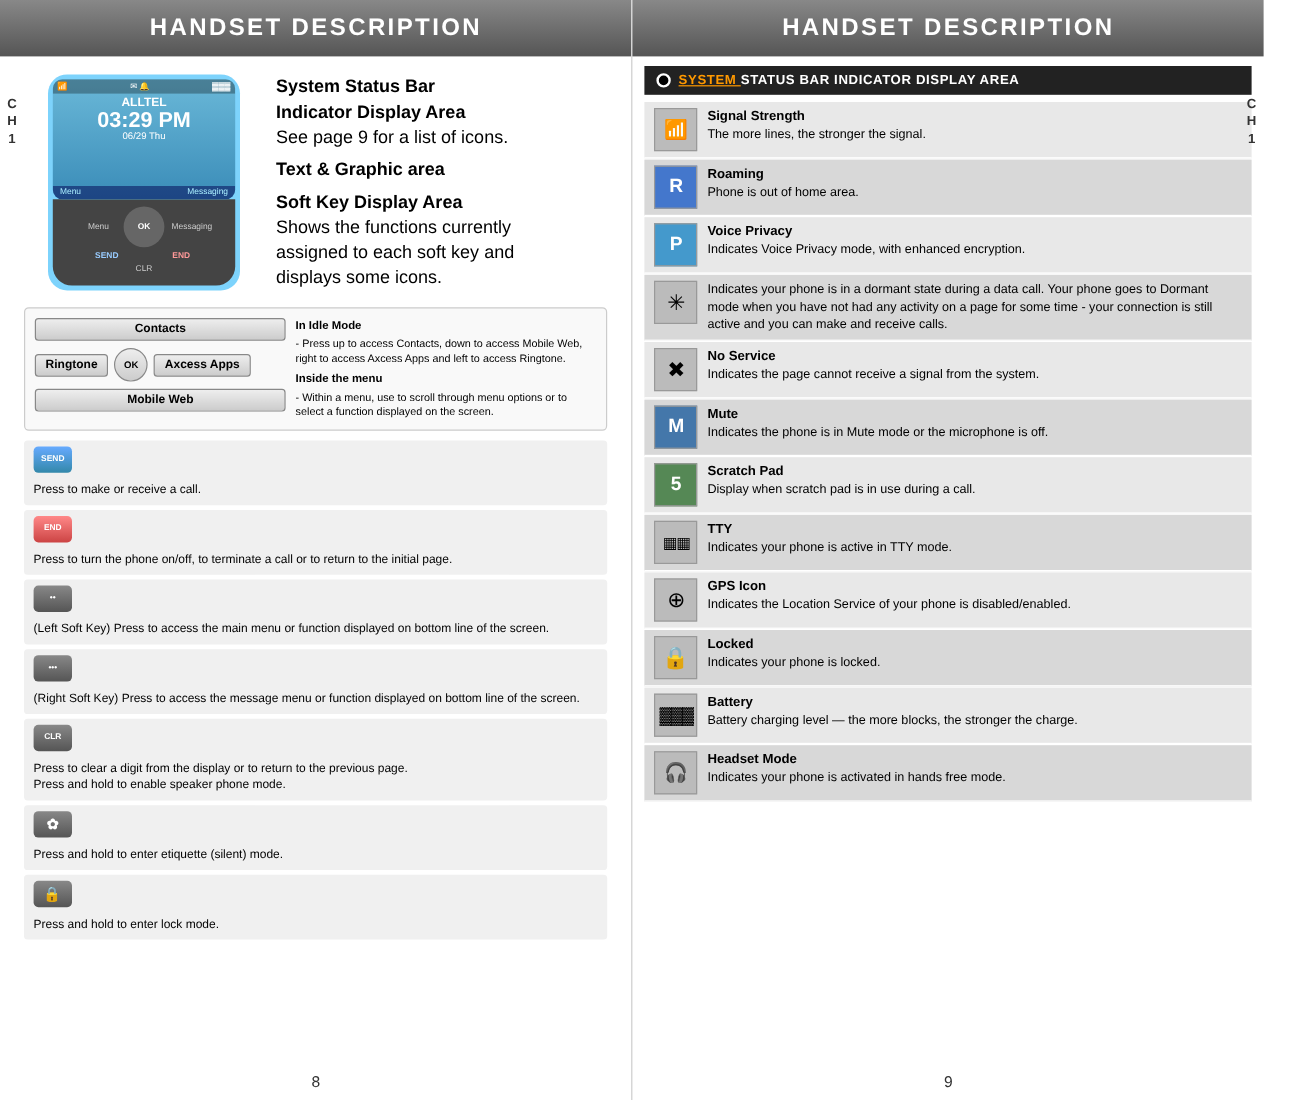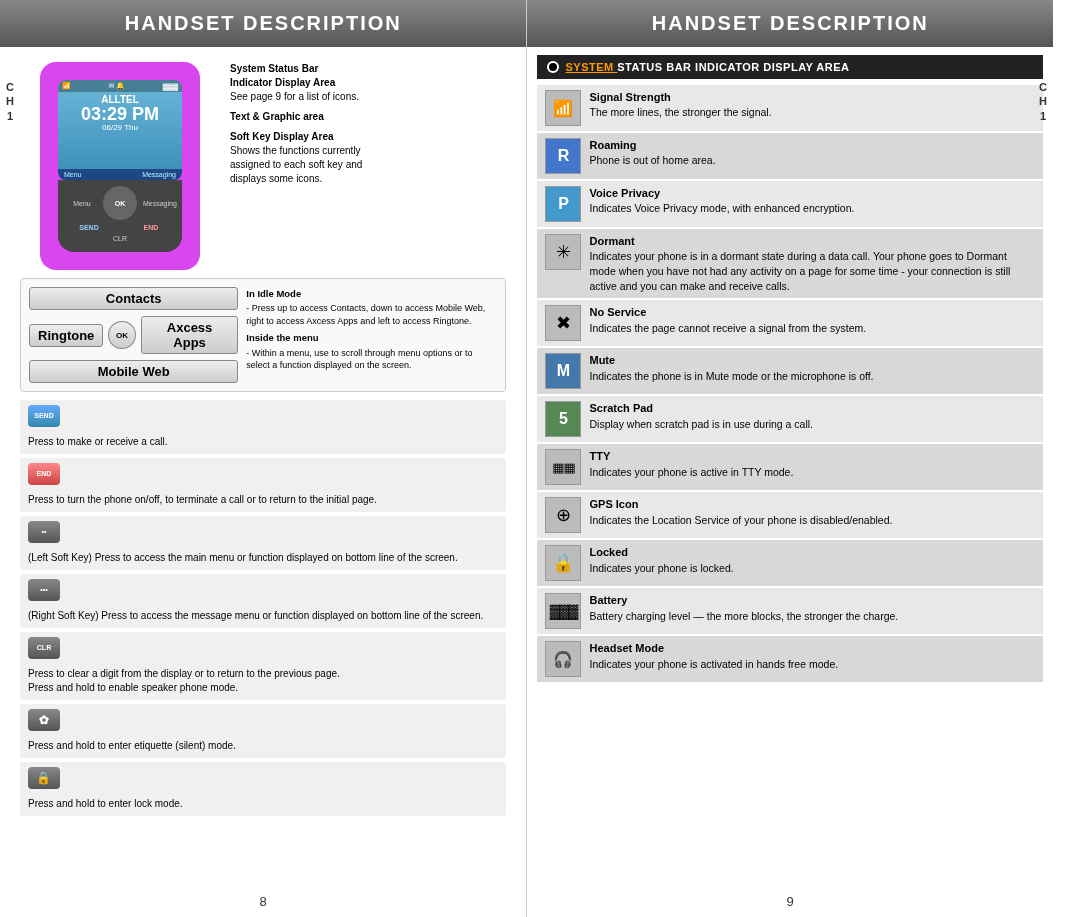--- a/index.html
+++ b/index.html
@@ -87,23 +87,23 @@
     .phone-img-container {
       width: 200px;
       flex-shrink: 0;
       display: flex;
       flex-direction: column;
       align-items: center;
     }
     
     .phone-mockup {
       width: 160px;
-      background: #d946ef;
+      background: #7dd3fc;
       border-radius: 16px;
-      padding: 18px;
+      padding: 4px;
       position: relative;
     }
     .phone-screen {
       background: linear-gradient(to bottom, #6ab8d8, #3a8cb8);
       border-radius: 8px;
       height: 100px;
       display: flex;
       flex-direction: column;
       align-items: center;
       justify-content: flex-start;
@@ -196,21 +196,21 @@
     .keypad-clr {
       font-size: 7px;
       color: #ccc;
       width: 34px;
       text-align: center;
     }
     
     .diagram-annotations {
       flex: 1;
       padding-left: 10px;
-      font-size: 10px;
+      font-size: 15px;
       color: #000;
       line-height: 1.4;
     }
     .annotation-item {
       margin-bottom: 6px;
     }
     .annotation-bold {
       font-weight: bold;
     }
     
@@ -230,30 +230,30 @@
       flex: 1;
       display: flex;
       flex-direction: column;
       gap: 6px;
     }
     .nav-btn {
       border: 1px solid #888;
       border-radius: 3px;
       background: linear-gradient(to bottom, #eee, #ccc);
       padding: 3px 8px;
-      font-size: 13px;
+      font-size: 10px;
       text-align: center;
       font-weight: bold;
     }
     .nav-row {
       display: flex;
       flex-direction: row;
       gap: 5px;
       align-items: center;
-      justify-content: center;
+      justify-content: flex-start;
     }
     .nav-diagram-right {
       flex: 1.2;
       font-size: 9px;
       line-height: 1.4;
       color: #000;
     }
     .nav-section-title {
       font-weight: bold;
       font-size: 9.5px;
@@ -517,21 +517,20 @@
         <div class="ind-icon" style="background:#4499cc;color:#fff;font-weight:bold;font-size:16px;">P</div>
         <div class="ind-text">
           <div class="ind-title">Voice Privacy</div>
           <div>Indicates  Voice Privacy  mode, with enhanced encryption.</div>
         </div>
       </div>
 
       <div class="indicator-row">
         <div class="ind-icon" style="background:#bbb;font-size:18px;">✳</div>
         <div class="ind-text">
-          <div class="ind-title">Dormant</div>
           <div>Indicates your phone is in a dormant state during a data call. Your phone goes to Dormant mode when you have not had any activity on a page for some time - your connection is still active and you can make and receive calls.</div>
         </div>
       </div>
 
       <div class="indicator-row">
         <div class="ind-icon" style="background:#bbb;font-size:18px;">✖</div>
         <div class="ind-text">
           <div class="ind-title">No Service</div>
           <div>Indicates the page cannot receive a signal from the system.</div>
         </div>

